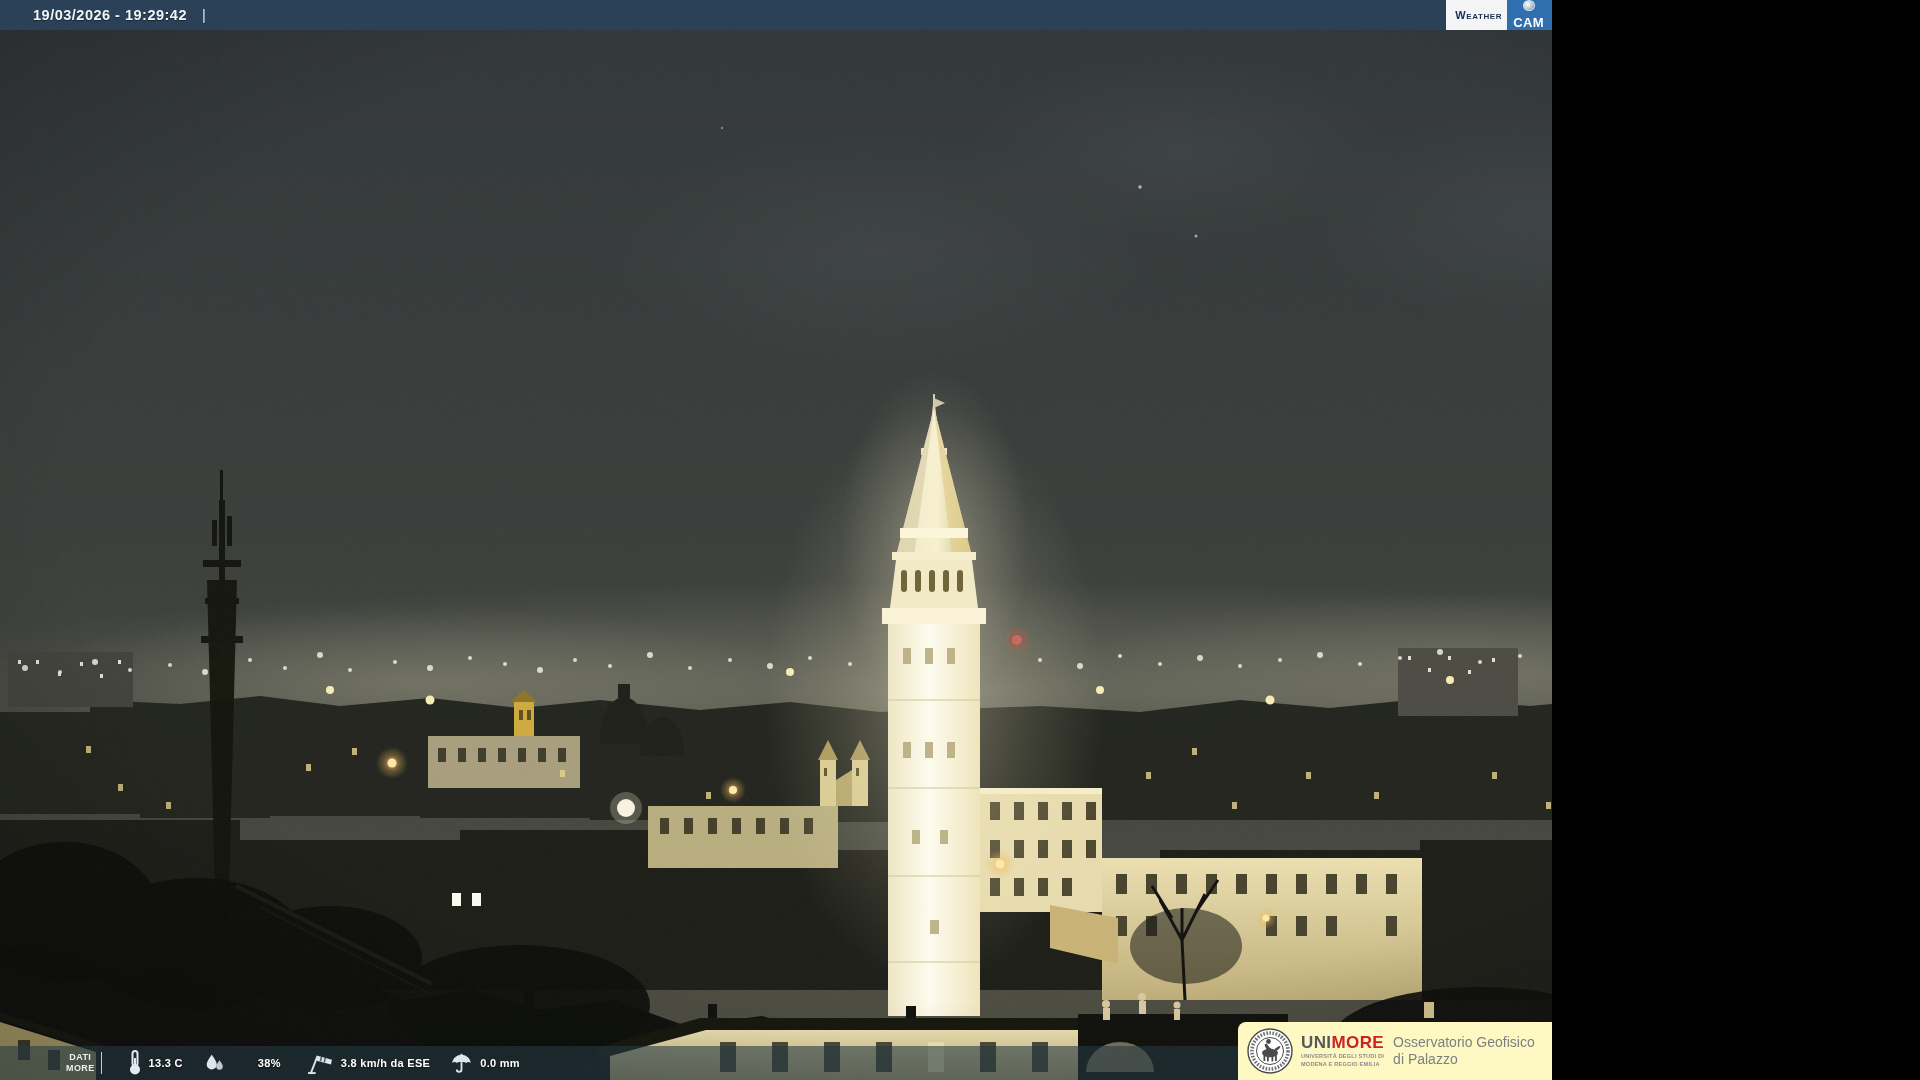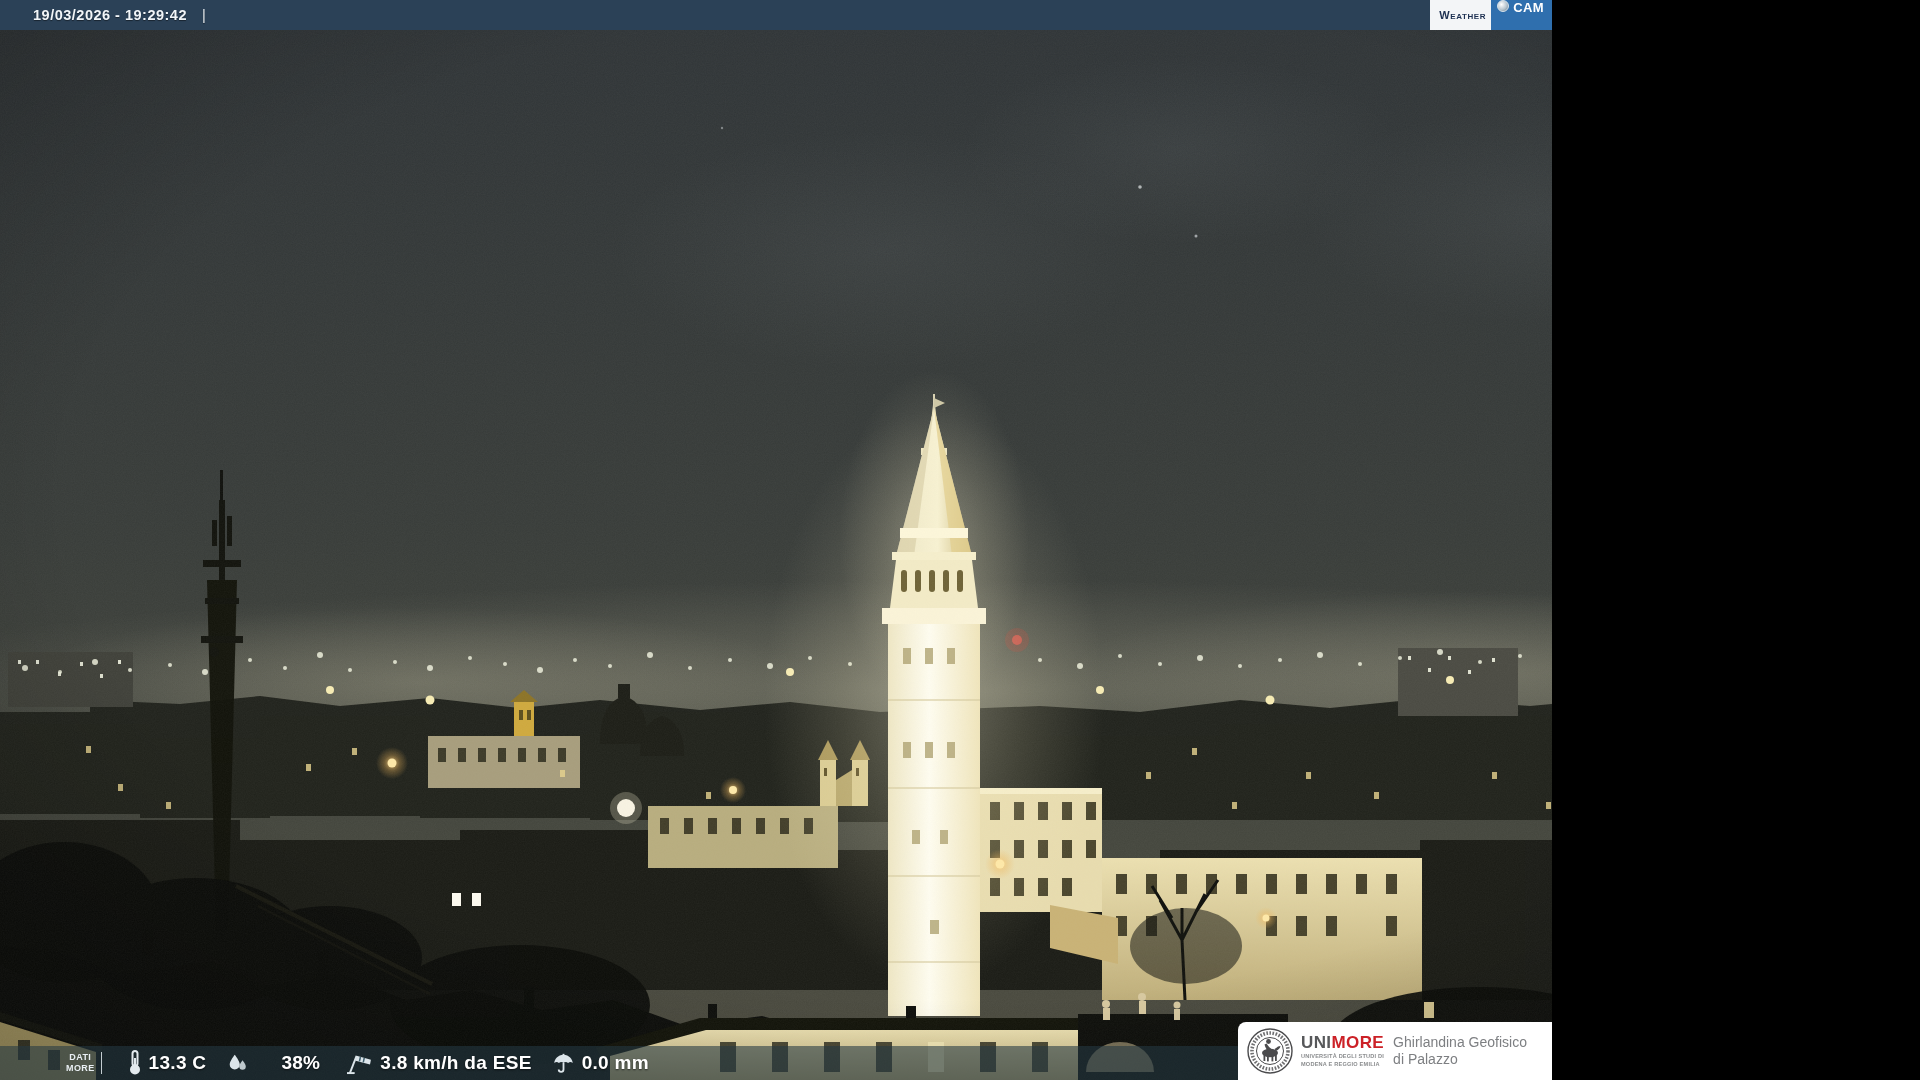--- a/index.html
+++ b/index.html
@@ -14,42 +14,42 @@
           text-shadow:0 1px 1px rgba(0,0,0,.45);}
   .topbar .ts{margin-left:33px;white-space:pre;}
   .topbar .sep{margin:0 15px;font-weight:normal;opacity:.95;}
   .topbar .ttl{white-space:pre;}
 
   
   .wcam{position:absolute;top:0;right:0;height:30px;display:flex;z-index:6;}
   .wcam .w{background:#f3f5f7;color:#1c2f51;display:flex;align-items:center;
            padding:0 5px 0 9px;font-size:11px;font-weight:bold;
            font-variant:small-caps;letter-spacing:.6px;}
-  .wcam .c{background:#2f6fae;color:#fff;display:flex;align-items:flex-start;gap:4px;
-           padding:0 8px 0 6px;font-weight:bold;font-size:13px;letter-spacing:.4px;}
+  .wcam .c{background:#2f6fae;color:#fff;display:flex;align-items:center;gap:4px;
+           padding:0 8px 0 6px;font-weight:bold;font-size:13px;letter-spacing:.4px;flex-direction:column;}
   .lens{width:12px;height:12px;border-radius:50%;
         background:radial-gradient(circle at 35% 35%,#ffffff,#b9c6cf 55%,#5d7486 100%);
         border:1px solid #d7e2ea;box-sizing:border-box;}
 
   
   .botbar{position:absolute;left:0;right:0;bottom:0;height:34px;
           background:rgba(37,57,68,.58);display:flex;align-items:center;
           color:#fff;z-index:5;padding-left:44px;}
   .meteo-label{margin-left:22px;font-size:9px;font-weight:bold;line-height:1.2;
                text-align:center;color:#e9eff3;letter-spacing:.4px;}
   .vdiv{width:1px;height:22px;background:rgba(226,234,239,.85);margin:0 0 0 6px;}
-  .reading{display:flex;align-items:center;font-size:19px;font-weight:bold;
+  .reading{display:flex;align-items:center;font-size:11px;font-weight:bold;
            letter-spacing:.3px;text-shadow:0 1px 2px rgba(0,0,0,.6);white-space:pre;}
   .reading svg{margin-right:7px;flex:0 0 auto;}
   .r-temp{margin-left:26px;margin-right:20px;}
   .r-hum{margin-right:24px;gap:25px;}
   .r-wind{margin-right:20px;}
 
   
-  .unibox{position:absolute;right:0;bottom:0;width:314px;height:58px;background:#ffffff;
+  .unibox{position:absolute;right:0;bottom:0;width:314px;height:58px;background:#fef9c3;
           border-radius:8px 0 0 0;display:flex;align-items:center;z-index:7;}
   .seal{margin:0 8px 0 9px;flex:0 0 auto;}
   .uniblock{display:flex;flex-direction:column;justify-content:center;}
   .unimore-word{font-size:17px;font-weight:bold;letter-spacing:.4px;line-height:1;
                 color:#57585a;}
   .unimore-word .more{color:#cc2127;}
   .unisub{font-size:5.6px;color:#8a8c8e;letter-spacing:.2px;line-height:1.3;
           margin-top:2px;font-weight:bold;}
   .obsblock{margin-left:9px;font-size:14px;color:#7d7f82;line-height:1.22;}
 </style>
@@ -585,18 +585,18 @@
       </g>
     </svg>
     <div class="uniblock">
       <div class="unimore-word"><span>UNI</span><span class="more">MORE</span></div>
       <div class="unisub">
         <div>UNIVERSITÀ DEGLI STUDI DI</div>
         <div>MODENA E REGGIO EMILIA</div>
       </div>
     </div>
     <div class="obsblock">
-      <div>Ghirlandina Geofisico</div>
+      <div>Osservatorio Geofisico</div>
       <div>di Palazzo</div>
     </div>
   </div>
 
 </div>
 
 </body></html>

